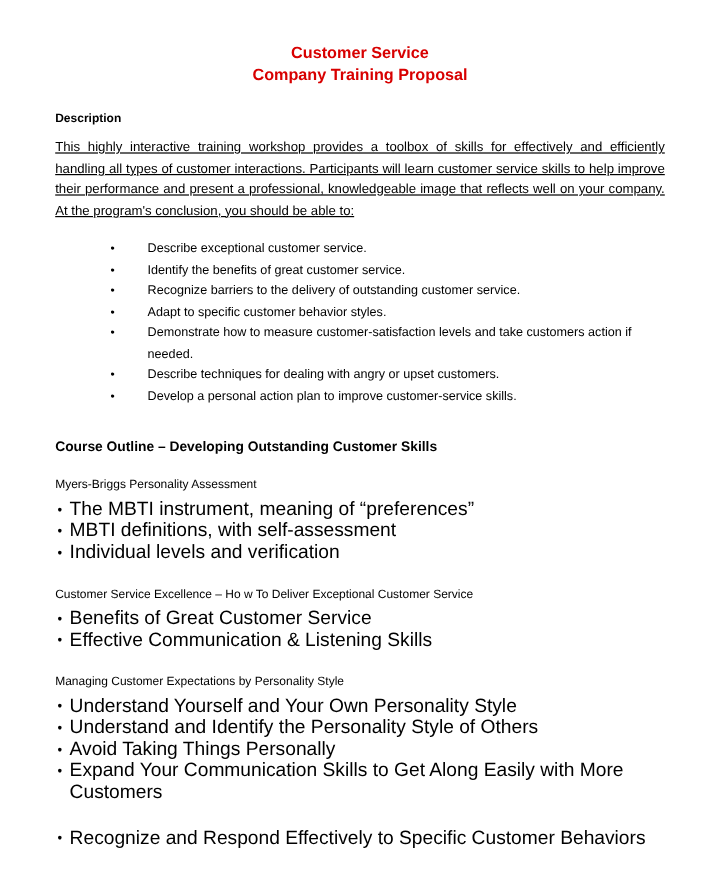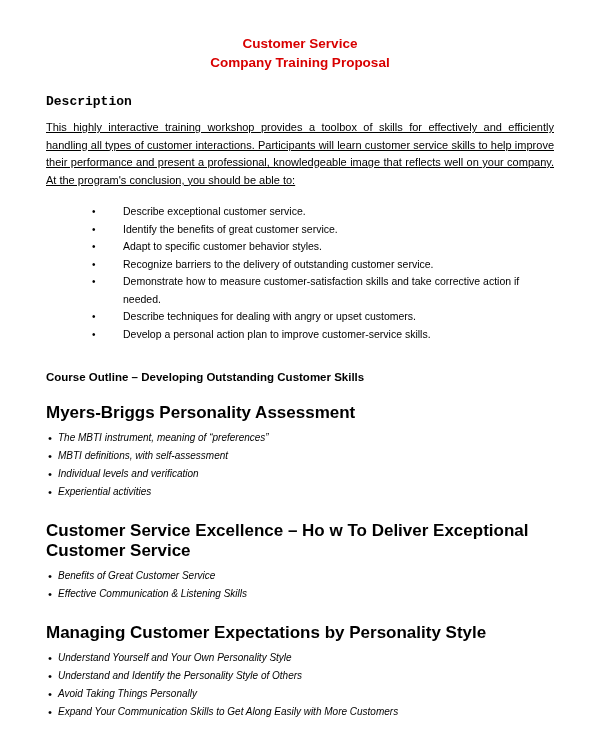--- a/index.html
+++ b/index.html
@@ -28,23 +28,22 @@
     font-weight: bold;
     font-size: 13.5px;
     line-height: 19px;
     margin: 0 0 0 0;
   }
   .doc-title .line2 {
     display: block;
   }
   .section-heading {
     font-weight: bold;
-    font-size: 13px;
+    font-size: 10px;
     margin: 22px 0 10px 0;
-    font-family: Liberation Mono, monospace;
   }
   .body-par {
     font-size: 11px;
     line-height: 17.5px;
     text-align: justify;
     margin: 0 0 0 0;
     text-decoration: underline;
   }
   ul.dot-list {
     list-style: none;
@@ -66,34 +65,33 @@
   }
   .outline-title {
     font-weight: bold;
     font-size: 11.5px;
     margin: 28px 0 0 0;
   }
   .module {
     margin-top: 20px;
   }
   .module-heading {
-    font-weight: bold;
-    font-size: 17px;
+    font-weight: normal;
+    font-size: 10px;
     margin: 0 0 6px 0;
   }
   ul.bullet-list {
     list-style: none;
     margin: 0;
     padding: 0 0 0 12px;
   }
   ul.bullet-list li {
-    font-size: 10px;
+    font-size: 16px;
     line-height: 18px;
     position: relative;
-    font-style: italic;
   }
   ul.bullet-list li:before {
     content: "\2022";
     position: absolute;
     left: -10px;
     top: 0;
     font-size: 11px;
   }
 </style>
 </head>
@@ -106,36 +104,35 @@
     <span class="line2">Company Training Proposal</span>
   </div>
 
   <div class="section-heading">Description</div>
 
   <p class="body-par">This highly interactive training workshop provides a toolbox of skills for effectively and efficiently handling all types of customer interactions. Participants will learn customer service skills to help improve their performance and present a professional, knowledgeable image that reflects well on your company. At the program's conclusion, you should be able to:</p>
 
   <ul class="dot-list">
     <li>Describe exceptional customer service.</li>
     <li>Identify the benefits of great customer service.</li>
+    <li>Recognize barriers to the delivery of outstanding customer service.</li>
     <li>Adapt to specific customer behavior styles.</li>
-    <li>Recognize barriers to the delivery of outstanding customer service.</li>
-    <li>Demonstrate how to measure customer-satisfaction skills and take corrective action if needed.</li>
+    <li>Demonstrate how to measure customer-satisfaction levels and take customers action if needed.</li>
     <li>Describe techniques for dealing with angry or upset customers.</li>
     <li>Develop a personal action plan to improve customer-service skills.</li>
   </ul>
 
   <div class="outline-title">Course Outline – Developing Outstanding Customer Skills</div>
 
   <div class="module">
     <div class="module-heading">Myers-Briggs Personality Assessment</div>
     <ul class="bullet-list">
       <li>The MBTI instrument, meaning of “preferences”</li>
       <li>MBTI definitions, with self-assessment</li>
       <li>Individual levels and verification</li>
-      <li>Experiential activities</li>
     </ul>
   </div>
 
   <div class="module">
     <div class="module-heading">Customer Service Excellence – Ho w To Deliver Exceptional Customer Service</div>
     <ul class="bullet-list">
       <li>Benefits of Great Customer Service</li>
       <li>Effective Communication &amp; Listening Skills</li>
     </ul>
   </div>

